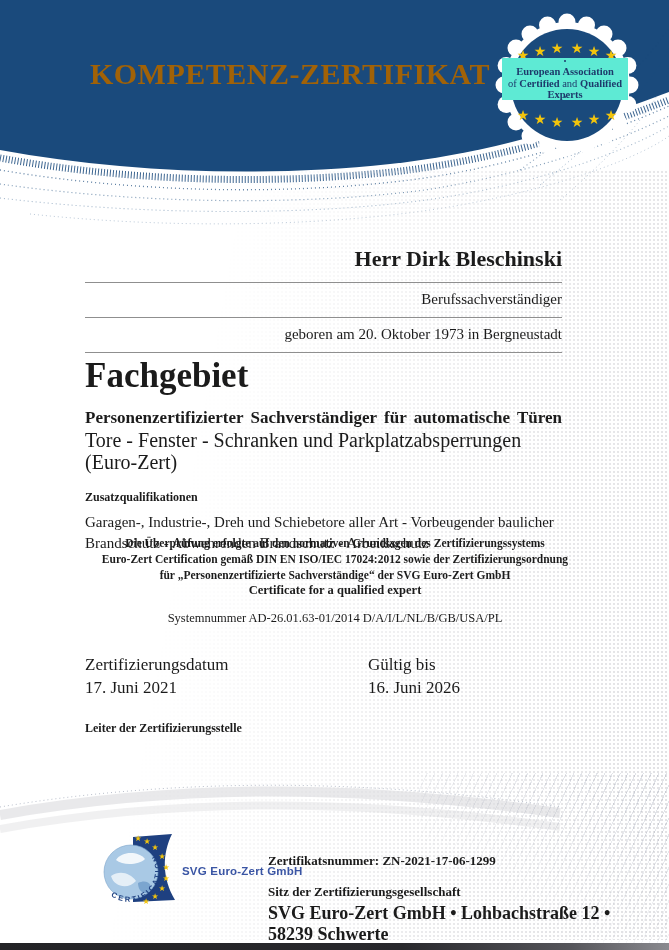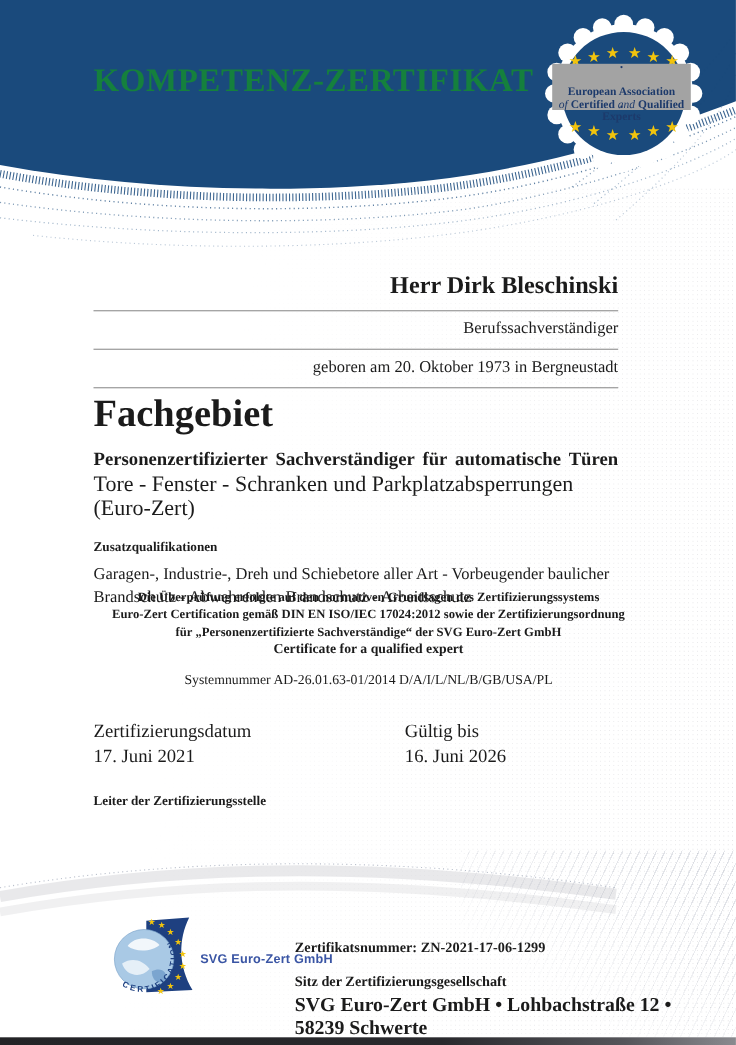--- a/index.html
+++ b/index.html
@@ -2,31 +2,31 @@
 <html><head>
 <meta charset="utf-8">
 <style>
   html,body{margin:0;padding:0;background:#ffffff;}
   .page{position:relative;width:669px;height:950px;background:#ffffff;overflow:hidden;
         font-family:"Liberation Serif",serif;color:#1b1b1b;}
   svg{display:block}
 
   
   .header-svg{position:absolute;left:0;top:0;}
-  .header-title{position:absolute;left:85px;top:56px;width:410px;
-    font-size:30px;font-weight:bold;color:#15803d;letter-spacing:.5px;line-height:36px;}
+  .header-title{position:absolute;left:85px;top:56px;width:410px;text-align:center;
+    font-size:30px;font-weight:bold;color:#a16207;letter-spacing:.5px;line-height:36px;}
 
   
   .badge{position:absolute;left:485px;top:8px;width:175px;height:152px;}
   .badge svg{position:absolute;left:0;top:0;}
-  .badge-band{position:absolute;left:17px;top:50px;width:126px;height:42px;background:#a3a3a3;
-    text-align:center;box-sizing:border-box;padding-top:20px;color:#1d3a6b;line-height:11.5px;}
+  .badge-band{position:absolute;left:17px;top:50px;width:126px;height:42px;background:#5eead4;
+    text-align:center;box-sizing:border-box;padding-top:8px;color:#1d3a6b;line-height:11.5px;}
   .badge-l1,.badge-l3{font-size:10.5px;font-weight:bold;}
   .badge-l2{font-size:10.5px;font-weight:bold;}
-  .badge-l2 .it{font-style:italic;font-weight:normal;}
+  .badge-l2 .it{font-weight:normal;}
   .band-dot{position:absolute;left:50%;width:2px;height:2px;margin-left:-1px;border-radius:50%;background:#1d3a6b;}
   .band-dot.top{top:2px}.band-dot.bot{bottom:2px}
 
   
   .watermark{position:absolute;left:0;right:0;top:170px;bottom:10px;pointer-events:none;
     background-image:radial-gradient(#dddde0 .7px,transparent .8px);background-size:4px 4px;
     -webkit-mask-image:linear-gradient(100deg,rgba(0,0,0,0) 30%,rgba(0,0,0,.65) 70%,rgba(0,0,0,.95));
     mask-image:linear-gradient(100deg,rgba(0,0,0,0) 30%,rgba(0,0,0,.65) 70%,rgba(0,0,0,.95));}
   .diag-br{position:absolute;right:0;bottom:7px;width:250px;height:170px;pointer-events:none;
     background:repeating-linear-gradient(115deg,rgba(105,115,140,.20) 0 1px,transparent 1px 7px);

